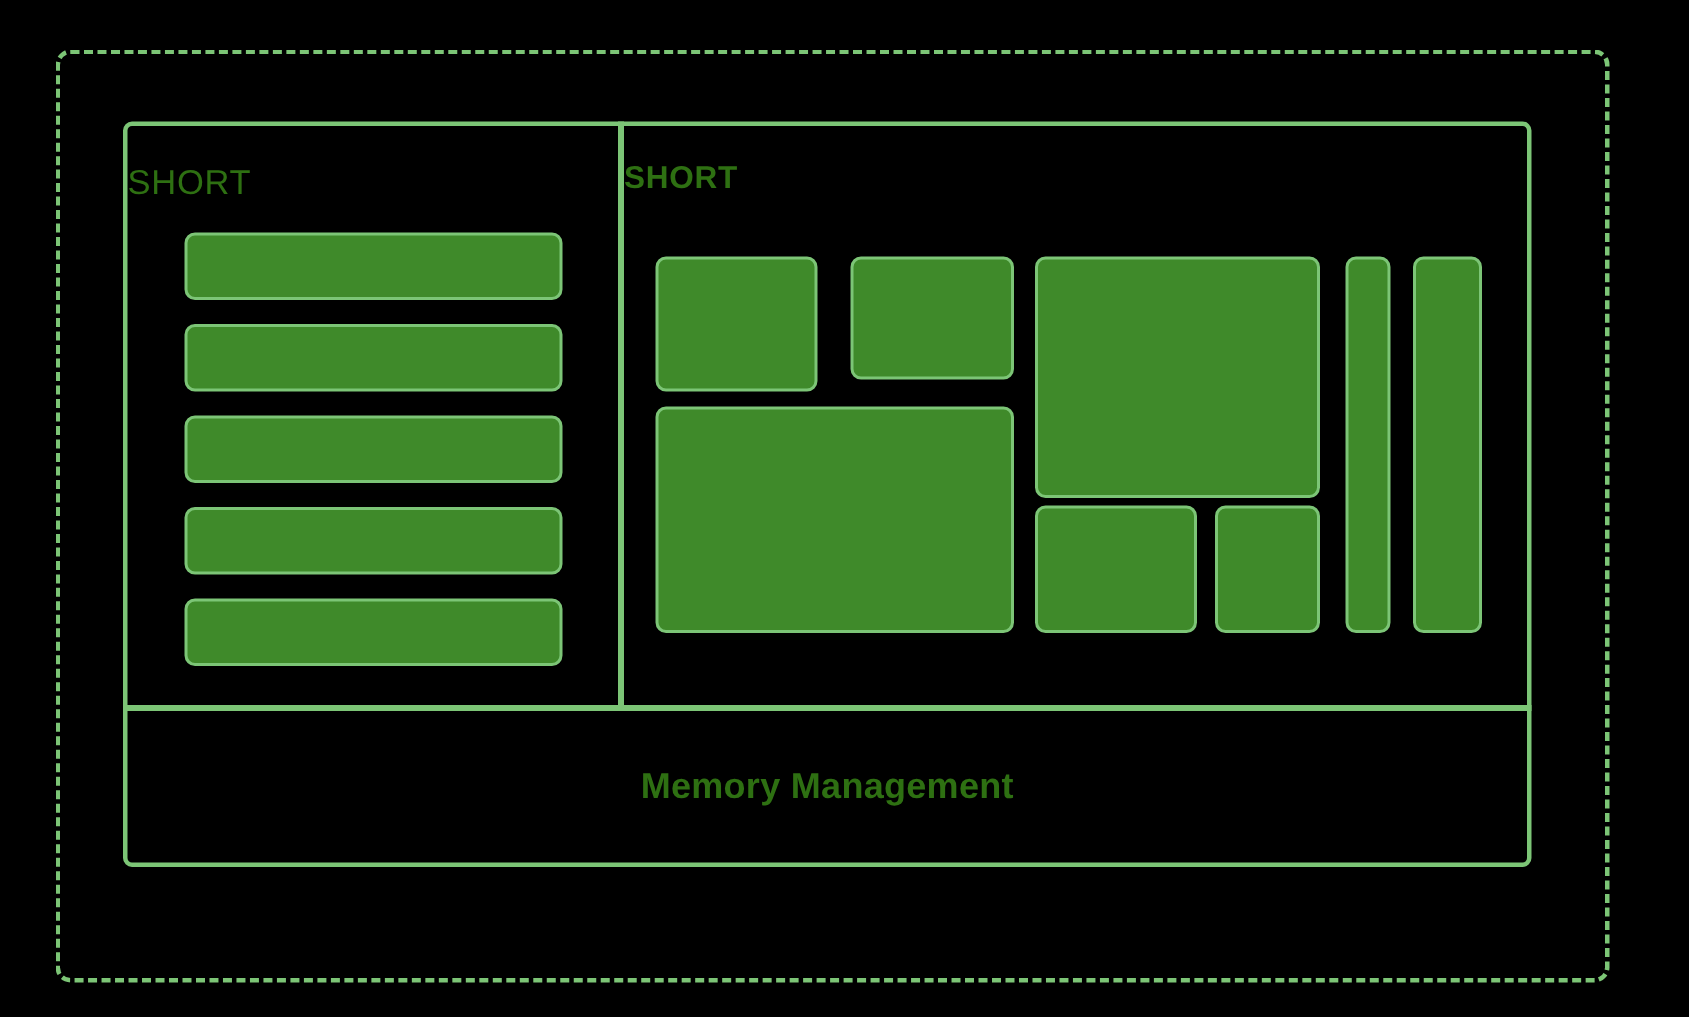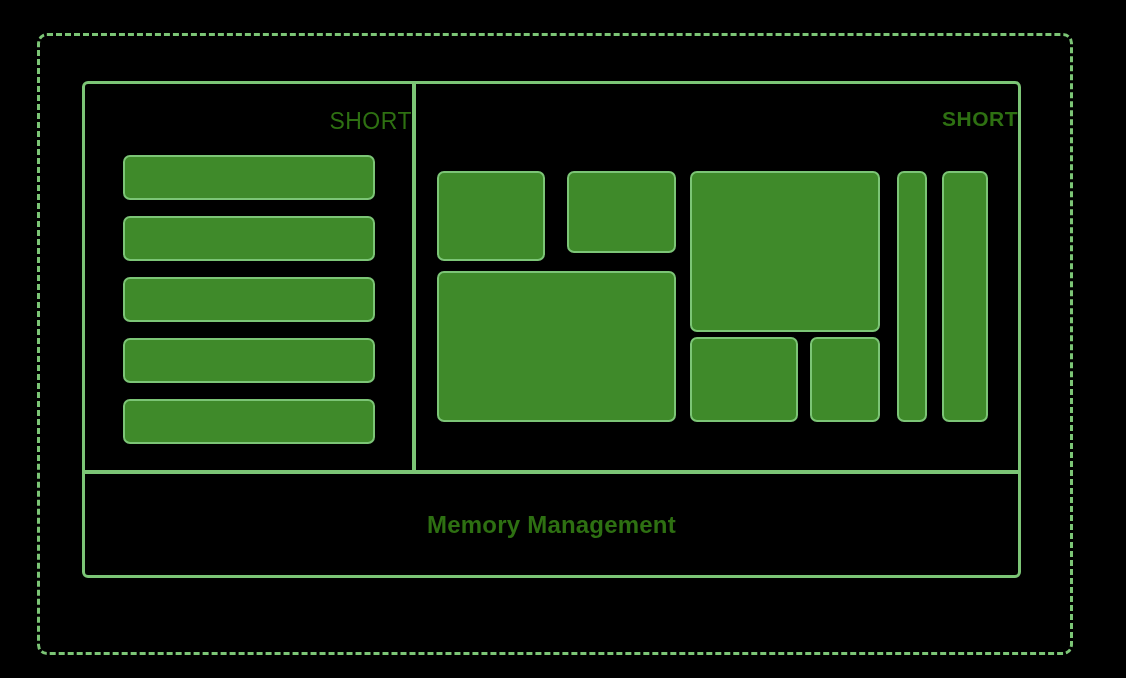--- a/index.html
+++ b/index.html
@@ -65,21 +65,21 @@
     top: 81px;
     height: 389px;
   }
   #short-column { left: 85px;  width: 327px; }
   #long-column  { left: 416px; width: 602px; }
 
   .column-title {
     position: absolute;
     left: 0;
     width: 100%;
-    text-align: right;
+    text-align: left;
     color: #2e7012;
     letter-spacing: 0.5px;
   }
   #short-title {
     top: 27px;
     font-size: 23px;
     font-weight: 400;
   }
   #long-title {
     top: 26px;

